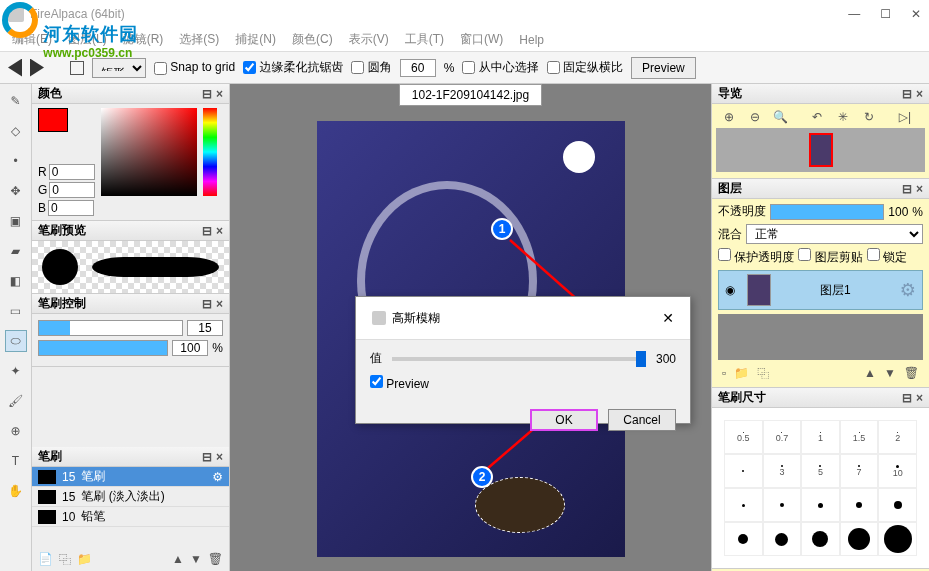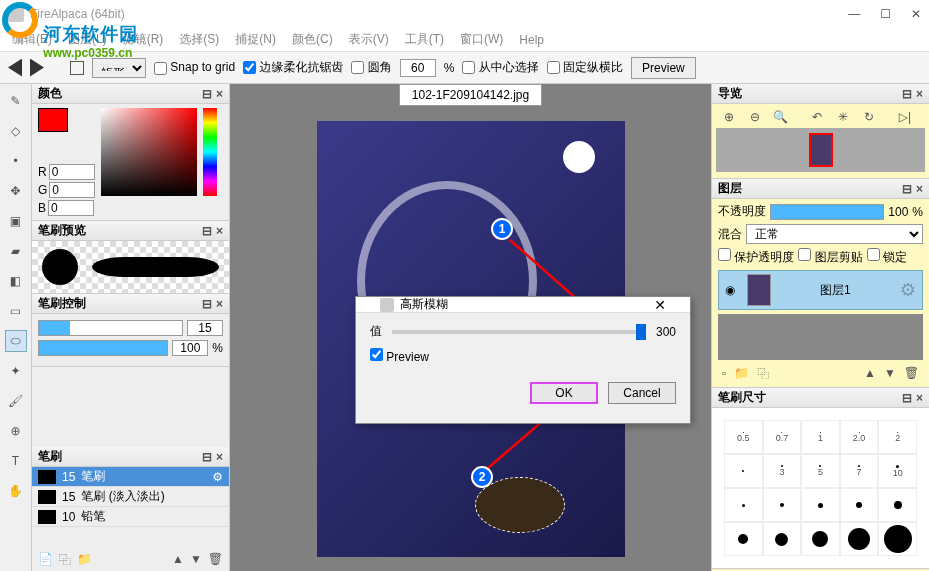--- a/index.html
+++ b/index.html
@@ -78,21 +78,21 @@
 .layer-item .name { flex: 1; text-align: center; font-weight: normal; }
 .layer-item .gear { color: #7a9ab8; font-size: 18px; }
 .layer-blank { height: 46px; background: #888; margin: 4px 0; }
 .layer-footer { display: flex; gap: 8px; padding: 2px 4px; color: #555; }
 .brushsize-body { padding: 12px; background: #fff; }
 .brushsize-grid { display: grid; grid-template-columns: repeat(5,1fr); gap: 0; }
 .brushsize-grid .cell { height: 34px; display: flex; flex-direction: column; align-items: center; justify-content: center; border: 1px solid #eee; }
 .brushsize-grid .cell .d { background: #000; border-radius: 50%; }
 .brushsize-grid .cell .lbl { font-size: 9px; color: #555; }
 .dialog { position: absolute; left: 355px; top: 296px; width: 336px; height: 128px; background: #f0f0f0; border: 1px solid #888; box-shadow: 2px 2px 8px rgba(0,0,0,0.3); z-index: 60; }
-.dialog-title { height: 16px; background: #fff; display: flex; align-items: center; padding: 0 24px; border-bottom: 1px solid #ddd; }
+.dialog-title { height: 43px; background: #fff; display: flex; align-items: center; padding: 0 16px; border-bottom: 1px solid #ddd; }
 .dialog-title .x { margin-left: auto; font-size: 14px; cursor: pointer; }
 .dialog-body { padding: 10px 14px; }
 .dialog-body .row { display: flex; align-items: center; gap: 10px; margin-bottom: 8px; }
 .dialog-body .slider-track { flex: 1; height: 4px; background: #ccc; position: relative; }
 .dialog-body .slider-thumb { position: absolute; right: 0; top: -6px; width: 10px; height: 16px; background: #0066dd; }
 .dialog-buttons { display: flex; gap: 10px; justify-content: flex-end; padding: 0 14px 10px; }
 .dialog-buttons button { width: 68px; height: 22px; border: 1px solid #888; background: #e8e8e8; }
 .dialog-buttons button.primary { border: 2px solid #d946ef; }
 </style>
 </head>
@@ -373,21 +373,21 @@
             <div class="cell">
               <div class="d" style="width: 1px; height: 1px;"></div>
               <div class="lbl">0.7</div>
             </div>
             <div class="cell">
               <div class="d" style="width: 1px; height: 1px;"></div>
               <div class="lbl">1</div>
             </div>
             <div class="cell">
               <div class="d" style="width: 1px; height: 1px;"></div>
-              <div class="lbl">2.0</div>
+              <div class="lbl">1.5</div>
             </div>
             <div class="cell">
               <div class="d" style="width: 1px; height: 1px;"></div>
               <div class="lbl">2</div>
             </div>
             <div class="cell">
               <div class="d" style="width: 2px; height: 2px;"></div>
             </div>
             <div class="cell">
               <div class="d" style="width: 2px; height: 2px;"></div>

